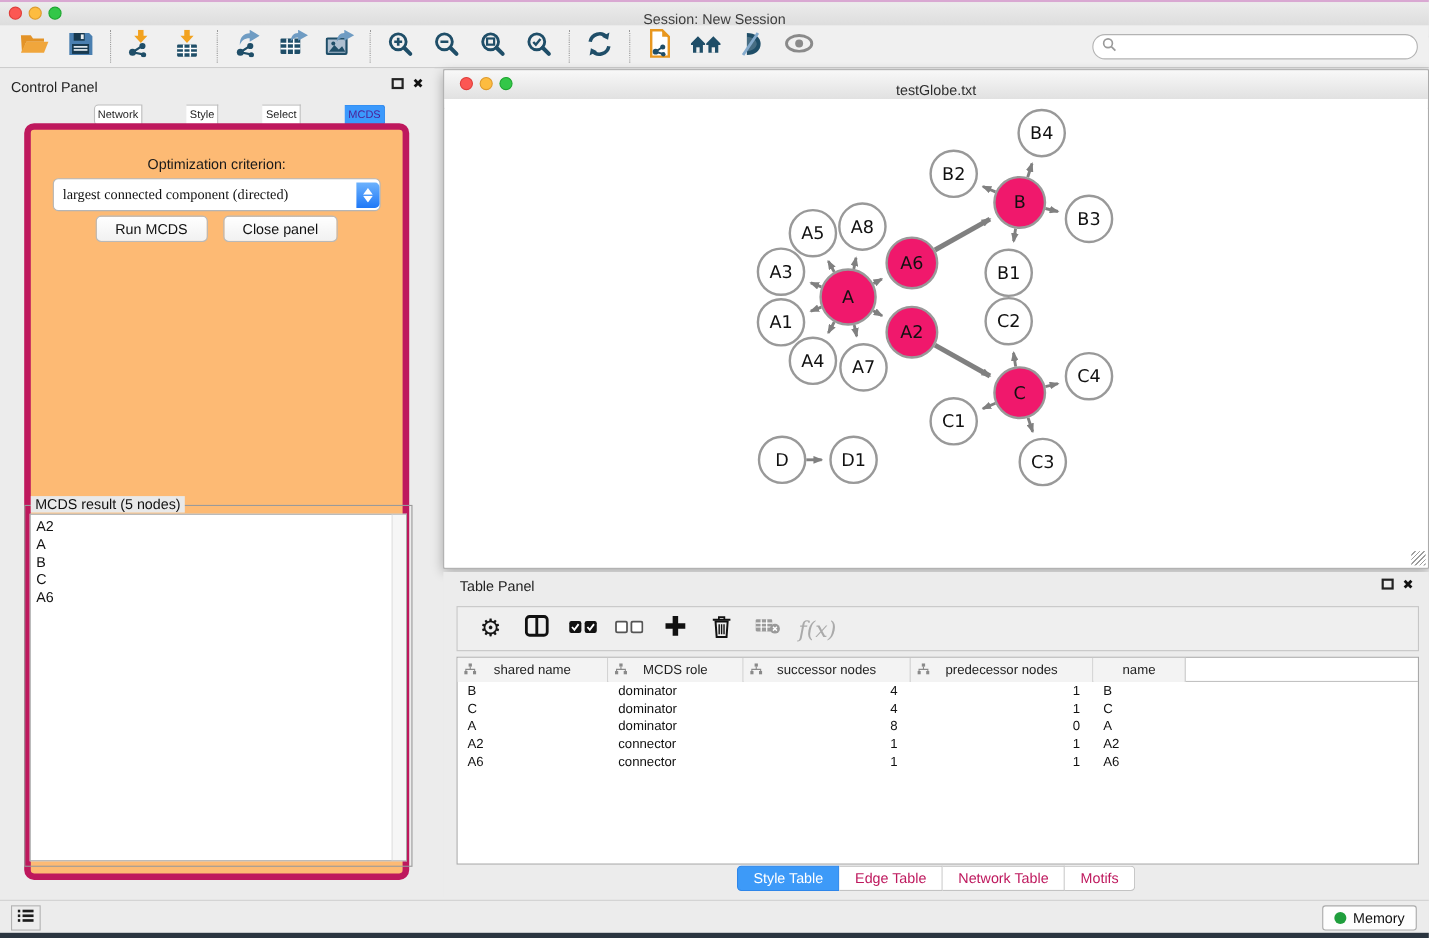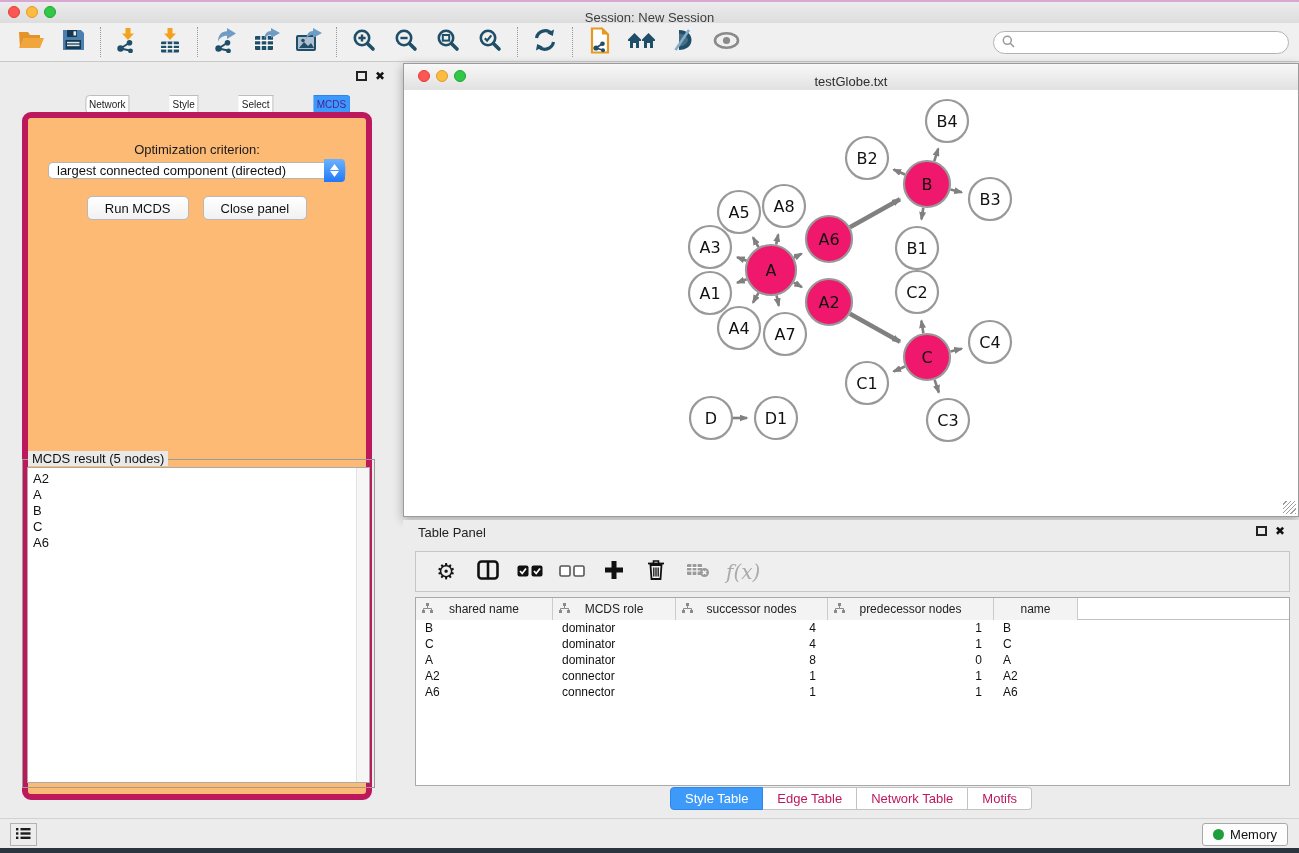--- a/index.html
+++ b/index.html
@@ -38,22 +38,22 @@
   .close-btn { font-size:12px; font-weight:bold; color:#111; line-height:12px; }
   .cp-tabs { position:absolute; left:50%; transform:translateX(-50%); top:33px; display:flex; }
   .cp-tab { font-size:10px; padding:3px 3px; background:#fff; border:1px solid #bdbdbd; border-left:none;
     color:#222;margin-left:40px; }
   .cp-tab:first-child { border-left:1px solid #bdbdbd; border-radius:4px 0 0 4px; }
   .cp-tab:last-child { border-radius:0 4px 4px 0; }
   .cp-tab.sel { background:#3b99fc; border-color:#2e86ea; color:#4c1d95; }
   .cp-body { position:absolute; left:22px; right:23px; top:50px; bottom:16px; background:#fdba74;
     border:6px solid #be185d; border-radius:9px; }
   .opt-label { position:absolute; top:24px; left:0; right:0; text-align:center; font-size:13px; color:#1a1a1a; }
-  .dropdown { position:absolute; left:20px; right:20px; top:44px; height:17px; background:#fff;
-    border:1px solid #b5b5b5; border-radius:5px; display:flex; align-items:center; }
+  .dropdown { position:absolute; left:20px; right:20px; top:44px; height:30px; background:#fff;
+    border:1px solid #b5b5b5; border-radius:5px; display:flex; align-items:center;font-family:Liberation Serif, serif; }
   .dropdown .dd-text { flex:1; font-size:13px; padding-left:8px; color:#111; }
   .dd-stepper { width:21px; height:23px; border-radius:0 4px 4px 0;
     background:linear-gradient(#6cb2fd,#2079f7); display:flex; flex-direction:column;
     align-items:center; justify-content:center; gap:1px; }
   .cp-buttons { position:absolute; top:78px; left:0; right:0; display:flex; justify-content:center; gap:14px; }
   .mac-btn { font-size:13px; height:24px; padding:0 17px; background:linear-gradient(#ffffff,#f1f1f1);
     border:1px solid #b9b9b9; border-radius:5px; color:#111; }
   .result-group { position:absolute; left:-6px; right:-9px; top:341px; bottom:6px; border:1px solid #9a9a9a; }
   .result-legend { position:absolute; top:-9px; left:5px; background:#e9e9e9; padding:0 4px; font-size:13px; color:#111; }
   .result-list { position:absolute; left:4px; right:4px; top:7px; bottom:4px; background:#fff; border:1px solid #aaa; }
@@ -259,20 +259,21 @@
     <div class="searchbox">
       <span><svg width="13" height="13" viewBox="0 0 13 13">
             <circle cx="5.3" cy="5.3" r="4" fill="none" stroke="#9a9a9a" stroke-width="1.5"></circle>
             <line x1="8.3" y1="8.3" x2="12" y2="12" stroke="#9a9a9a" stroke-width="1.6"></line>
           </svg></span>
       <input placeholder="" style="">
     </div>
   </div>
 
   <div class="control-panel">
+    <div class="cp-titlerow">Control Panel</div>
     <div class="panel-btns">
       <div class="float-btn"></div>
       <div class="close-btn">✖</div>
     </div>
     <div class="cp-tabs">
         <div class="cp-tab">Network</div>
         <div class="cp-tab">Style</div>
         <div class="cp-tab">Select</div>
         <div class="cp-tab sel">MCDS</div>
       </div>

